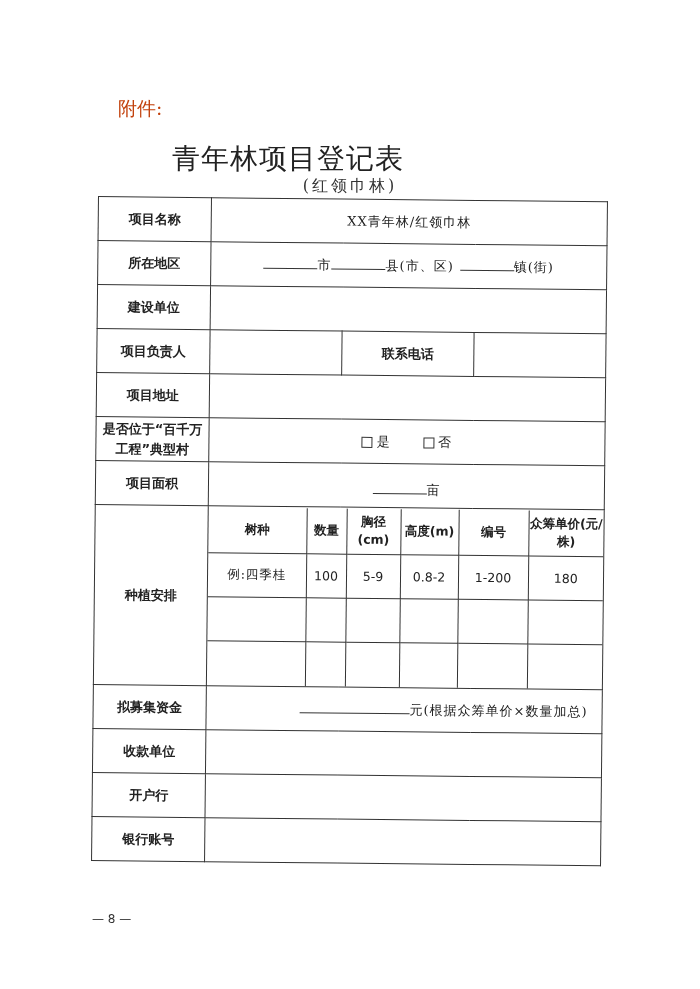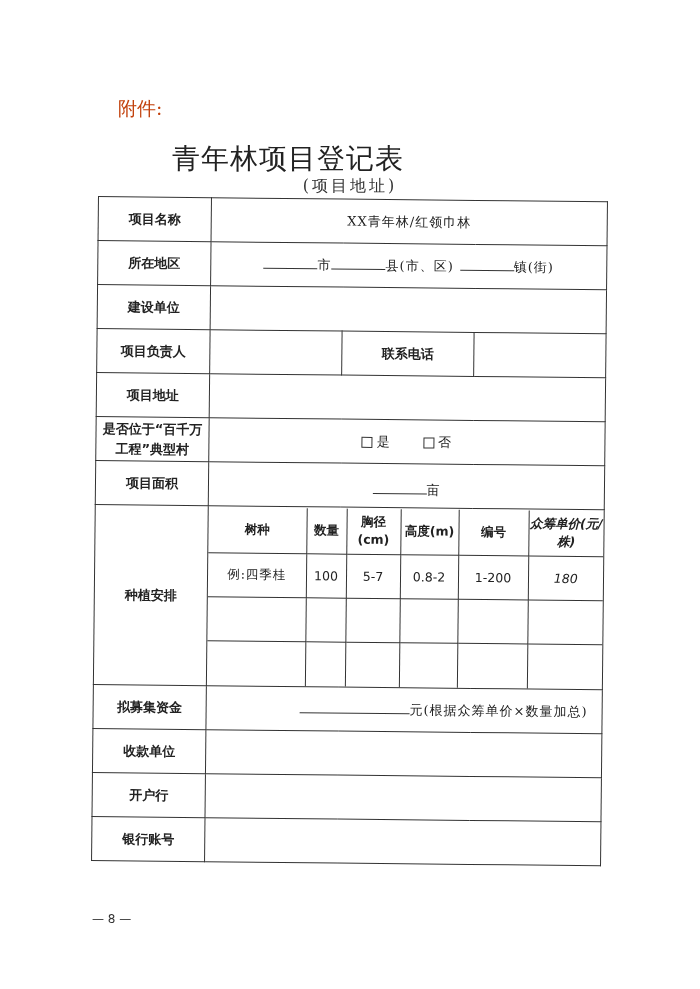--- a/index.html
+++ b/index.html
@@ -16,33 +16,33 @@
   table.form { border-collapse:collapse; width:510px; table-layout:fixed; }
   table.form td { border:1.3px solid #333; text-align:center; vertical-align:middle;
                   font-size:13px; padding:0; color:#222; }
   td.lbl { width:112px; font-weight:bold; font-size:14px; }
   .serif { font-family:"DejaVu Serif", serif; font-size:12px; letter-spacing:1px; }
   .blank { display:inline-block; border-bottom:1px solid #333; height:1px; vertical-align:baseline; }
   table.inner { border-collapse:collapse; width:100%; height:100%; table-layout:fixed; }
   table.inner td { border:1.3px solid #333; font-size:12.5px; }
   table.inner tr:first-child td { border-top:none; }
   table.inner tr td:first-child { border-left:none; }
-  table.inner tr td:last-child { border-right:none;font-style:italic; }
+  table.inner tr td:last-child { border-right:none; }
   table.inner tr:last-child td { border-bottom:none; }
   td.nested { padding:0; }
   .hdr { font-weight:bold; line-height:1.5; }
   .pageno { position:absolute; left:92px; top:912px; font-size:12px; color:#333; }
   .checkbox { display:inline-block; width:9px; height:9px; border:1px solid #333; vertical-align:middle; margin-right:4px; }
 </style>
 </head>
 <body>
 
 <div class="attach">附件:</div>
 <div class="title">青年林项目登记表</div>
-<div class="subtitle">(项目地址)</div>
+<div class="subtitle">(红领巾林)</div>
 
 <div class="sheet">
   <table class="form">
 
     <tbody>
         <tr style="height:44px;">
       <td class="lbl">项目名称</td>
       <td colspan="3" class="serif">XX青年林/红领巾林</td>
     </tr>
 
@@ -103,21 +103,21 @@
             <td class="hdr">树种</td>
             <td class="hdr">数量</td>
             <td class="hdr">胸径(cm)</td>
             <td class="hdr">高度(m)</td>
             <td class="hdr">编号</td>
             <td class="hdr">众筹单价(元/株)</td>
           </tr>
           <tr style="height:44px;">
             <td class="serif">例:四季桂</td>
             <td>100</td>
-            <td>5-7</td>
+            <td>5-9</td>
             <td>0.8-2</td>
             <td>1-200</td>
             <td>180</td>
           </tr>
           <tr style="height:44px;">
             <td></td>
             <td></td>
             <td></td>
             <td></td>
             <td></td>

